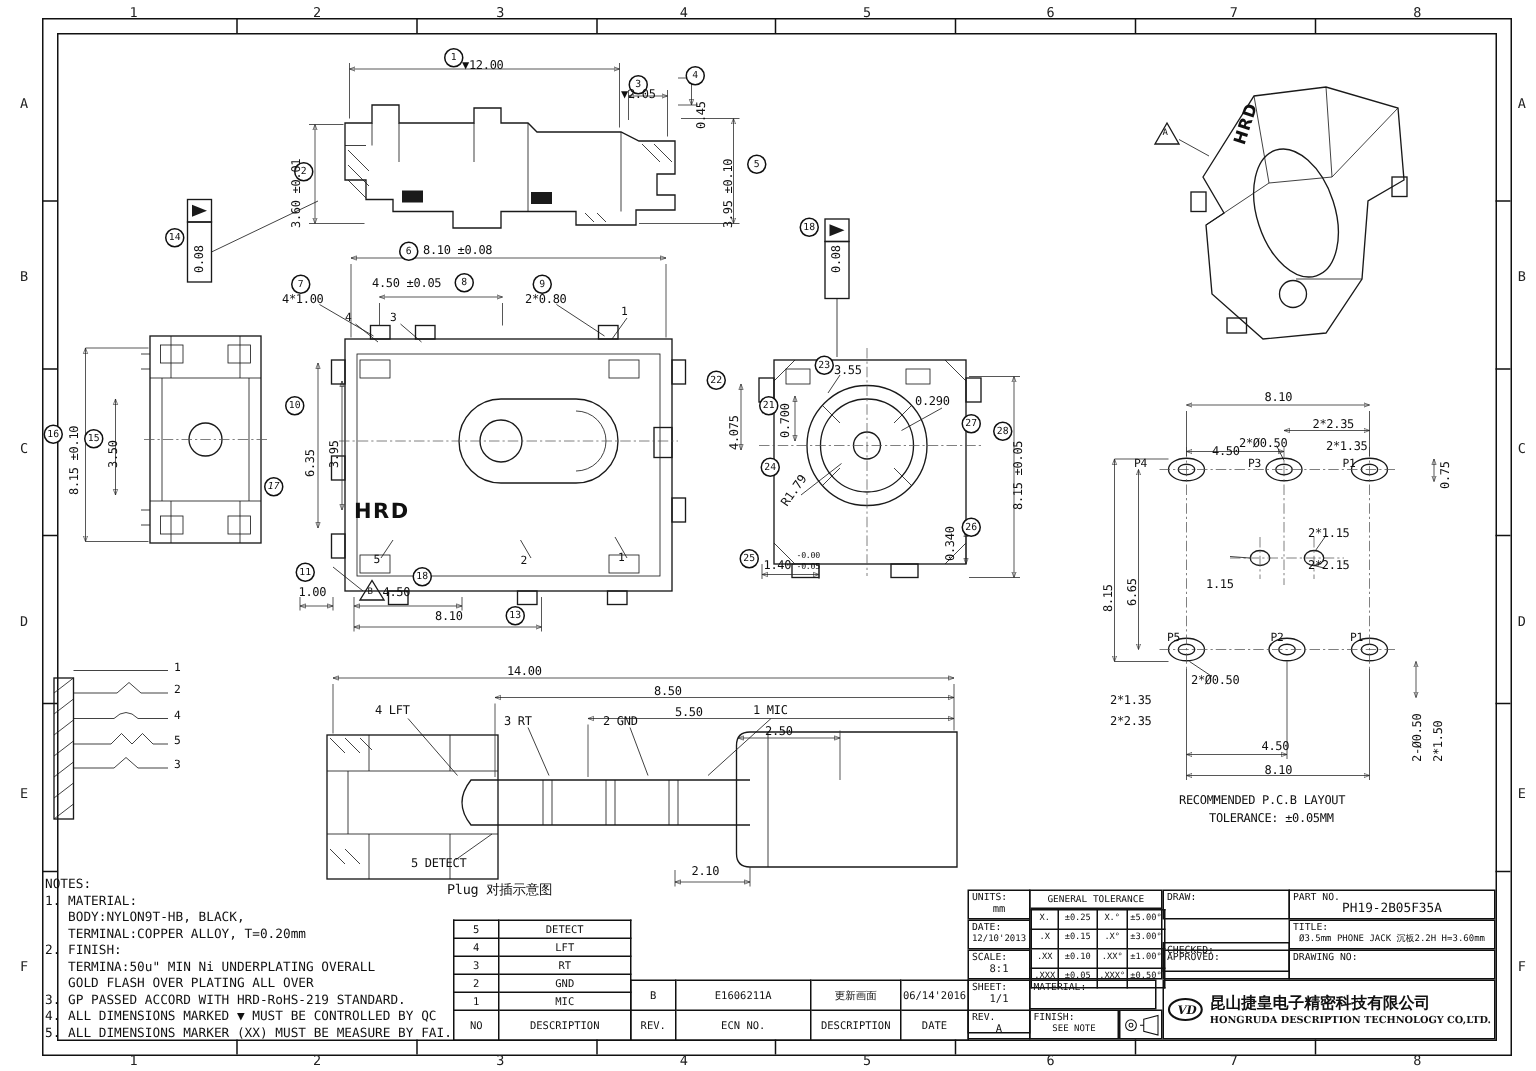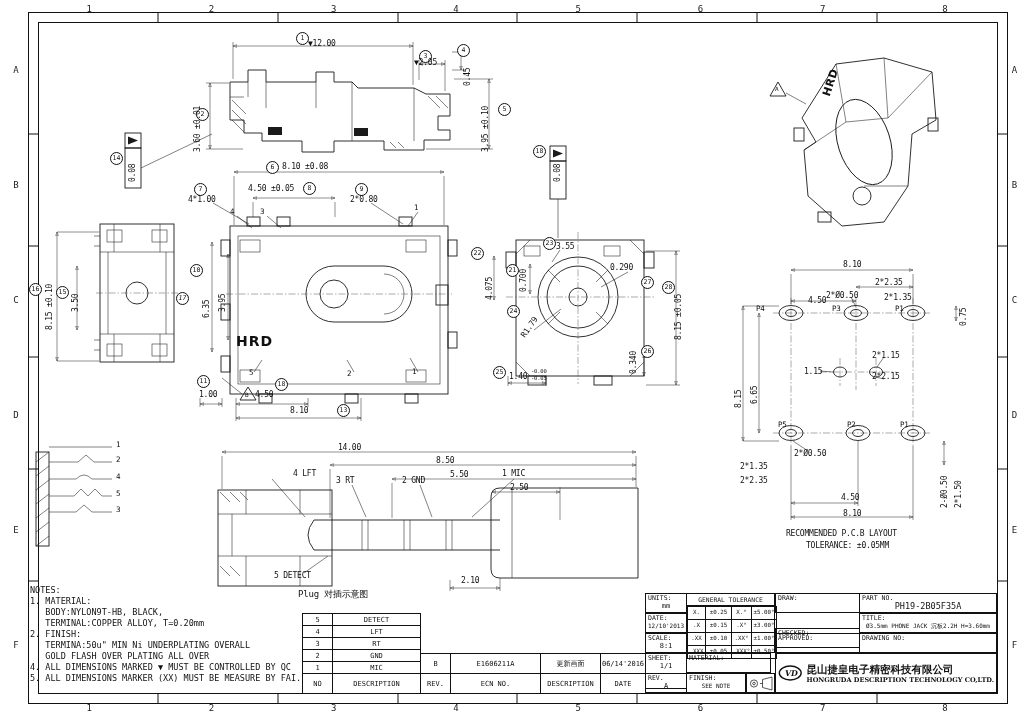--- a/index.html
+++ b/index.html
@@ -314,21 +314,21 @@
       <div class="ann" style="left: 248px; top: 184px;">4.50 ±0.05</div>
       <div class="ann circ" style="left: 303px; top: 182px;">8</div>
       <div class="ann circ" style="left: 355px; top: 183px;">9</div>
       <div class="ann" style="left: 350px; top: 195px;">2*0.80</div>
       <div class="ann num" style="left: 230px; top: 208px;">4</div>
       <div class="ann num" style="left: 260px; top: 208px;">3</div>
       <div class="ann num" style="left: 414px; top: 204px;">1</div>
       <div class="ann circ" style="left: 190px; top: 264px;">10</div>
       <div class="ann" style="left: 202px; top: 318px; transform: rotate(-90deg);">6.35</div>
       <div class="ann" style="left: 218px; top: 312px; transform: rotate(-90deg);">3.95</div>
-      <div class="ann circ" style="left: 176px; top: 292px; font-style: italic;">17</div>
+      <div class="ann circ" style="left: 176px; top: 318px; font-style: italic;">17</div>
       <div class="ann brand" style="left: 236px; top: 333px;">HRD</div>
       <div class="ann circ" style="left: 197px; top: 375px;">11</div>
       <div class="ann" style="left: 199px; top: 390px;">1.00</div>
       <div class="ann num" style="left: 249px; top: 369px;">5</div>
       <div class="ann circ" style="left: 275px; top: 378px;">18</div>
       <div class="ann" style="left: 255px; top: 390px;">4.50</div>
       <div class="ann num" style="left: 347px; top: 370px;">2</div>
       <div class="ann num" style="left: 412px; top: 368px;">1</div>
       <div class="ann" style="left: 290px; top: 406px;">8.10</div>
       <div class="ann circ" style="left: 337px; top: 404px;">13</div>
@@ -351,39 +351,39 @@
       <div class="ann" style="left: 629px; top: 374px; transform: rotate(-90deg);">0.340</div>
       <div class="ann circ" style="left: 493px; top: 366px;">25</div>
       <div class="ann" style="left: 509px; top: 372px;">1.40</div>
       <div class="ann tiny" style="left: 531px; top: 368px;">-0.00</div>
       <div class="ann tiny" style="left: 531px; top: 375px;">-0.05</div>
       <div class="ann brand-sm" style="left: 820px; top: 94px; transform: rotate(-72deg);">HRD</div>
       <div class="ann flag" style="left: 775px; top: 85px;">A</div>
       <div class="ann" style="left: 338px; top: 443px;">14.00</div>
       <div class="ann" style="left: 436px; top: 456px;">8.50</div>
       <div class="ann" style="left: 450px; top: 470px;">5.50</div>
-      <div class="ann" style="left: 250px; top: 469px; margin-left: 43px;">4 LFT</div>
+      <div class="ann" style="left: 250px; top: 469px;">4 LFT</div>
       <div class="ann" style="left: 336px; top: 476px;">3 RT</div>
       <div class="ann" style="left: 402px; top: 476px;">2 GND</div>
       <div class="ann" style="left: 502px; top: 469px;">1 MIC</div>
       <div class="ann" style="left: 510px; top: 483px;">2.50</div>
       <div class="ann" style="left: 274px; top: 571px;">5 DETECT</div>
       <div class="ann" style="left: 461px; top: 576px;">2.10</div>
       <div class="ann cap" style="left: 298px; top: 589px;">Plug 对插示意图</div>
       <div class="ann" style="left: 843px; top: 260px;">8.10</div>
       <div class="ann" style="left: 875px; top: 278px;">2*2.35</div>
       <div class="ann" style="left: 826px; top: 291px;">2*Ø0.50</div>
       <div class="ann" style="left: 808px; top: 296px;">4.50</div>
       <div class="ann" style="left: 884px; top: 293px;">2*1.35</div>
       <div class="ann num" style="left: 756px; top: 305px;">P4</div>
       <div class="ann num" style="left: 832px; top: 305px;">P3</div>
       <div class="ann num" style="left: 895px; top: 305px;">P1</div>
       <div class="ann" style="left: 959px; top: 326px; transform: rotate(-90deg);">0.75</div>
       <div class="ann" style="left: 872px; top: 351px;">2*1.15</div>
-      <div class="ann" style="left: 804px; top: 367px;">1.15</div>
+      <div class="ann" style="left: 804px; top: 385px;">1.15</div>
       <div class="ann" style="left: 872px; top: 372px;">2*2.15</div>
       <div class="ann" style="left: 734px; top: 408px; transform: rotate(-90deg);">8.15</div>
       <div class="ann" style="left: 750px; top: 404px; transform: rotate(-90deg);">6.65</div>
       <div class="ann num" style="left: 778px; top: 421px; text-align: right;">P5</div>
       <div class="ann num" style="left: 847px; top: 421px;">P2</div>
       <div class="ann num" style="left: 900px; top: 421px;">P1</div>
       <div class="ann" style="left: 794px; top: 449px;">2*Ø0.50</div>
       <div class="ann" style="left: 740px; top: 462px;">2*1.35</div>
       <div class="ann" style="left: 740px; top: 476px;">2*2.35</div>
       <div class="ann" style="left: 940px; top: 508px; transform: rotate(-90deg);">2-Ø0.50</div>
@@ -401,20 +401,21 @@
 
   <div class="notes">
     <div class="notes-heading">NOTES:</div>
     <div>
         <div class="note-line">1. MATERIAL:</div>
         <div class="note-line">   BODY:NYLON9T-HB, BLACK,</div>
         <div class="note-line">   TERMINAL:COPPER ALLOY, T=0.20mm</div>
         <div class="note-line">2. FINISH:</div>
         <div class="note-line">   TERMINA:50u" MIN Ni UNDERPLATING OVERALL</div>
         <div class="note-line">   GOLD FLASH OVER PLATING ALL OVER</div>
+        <div class="note-line">3. GP PASSED ACCORD WITH HRD-RoHS-219 STANDARD.</div>
         <div class="note-line">4. ALL DIMENSIONS MARKED ▼ MUST BE CONTROLLED BY QC</div>
         <div class="note-line">5. ALL DIMENSIONS MARKER (XX) MUST BE MEASURE BY FAI.</div>
       </div>
   </div>
 
   <table class="blk" style="left:302px;top:613px;width:118px;">
     <colgroup>
         <col style="width:30px">
         <col style="width:88px">
       </colgroup>

